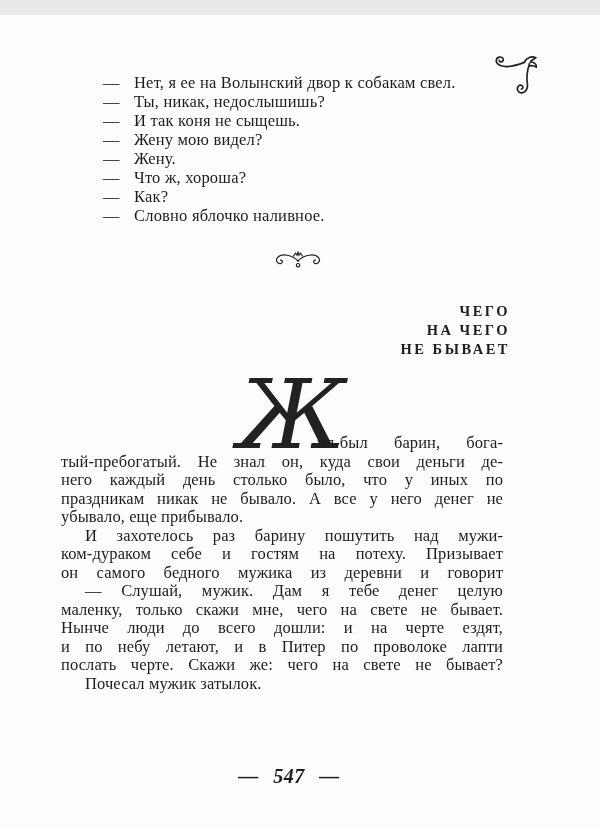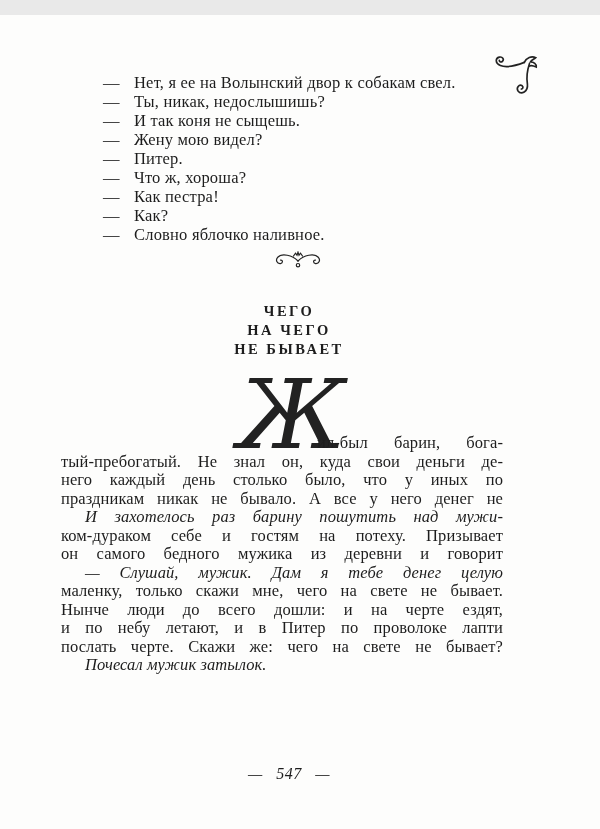--- a/index.html
+++ b/index.html
@@ -32,21 +32,21 @@
   
   .fleuron {
     position:absolute; left:272px; top:236px;
     width:52px; height:18px;
   }
   .fleuron svg { display:block; width:100%; height:100%; }
 
   
   .title {
     position:absolute; left:68px; top:287px; width:442px;
-    text-align:center;
+    text-align:right;
     font-weight:bold;
     font-size:14.5px;
     line-height:19px;
     letter-spacing:2.5px;
   }
 
   
   .dropcap {
     position:absolute; left:238px; top:352px;
     width:92px; height:96px;
@@ -58,54 +58,54 @@
   }
 
   
   .body-text {
     position:absolute; left:61px; top:419px; width:442px;
     font-size:16.5px; line-height:18.5px;
     letter-spacing:0.1px;
   }
   .ln { min-height:18.5px; }
   .j  { text-align:justify; text-align-last:justify; }
-  .ind { text-indent:24px;font-style:italic; }
+  .ind { text-indent:24px; }
   .p1first { text-indent:256px; }
 
   
   .footer {
     position:absolute; left:68px; top:750px; width:442px;
     text-align:center;
     font-style:italic;
-    font-size:16px;
+    font-size:20px;
     word-spacing:9px;
     letter-spacing:0.5px;
+    font-weight:bold;
   }
 </style>
 </head>
 <body>
 
 <div class="page">
 
   <div class="corner-flourish">
     <svg viewBox="0 0 48 48" fill="none" stroke="#222" stroke-width="1.6" stroke-linecap="round">
       <path d="M31,9 C22,12.5 13,14 8,12 C3,10 3,5 7,4 C10,3.2 12,6 10,8 C8.8,9.2 6.8,8.6 7,7"></path>
       <path d="M31,9 C33,4.5 38,2.5 42,4.5 C40,6.5 38,6.5 37,8.5 C40,8.5 43,10.5 42.5,13.5 C39.8,12.2 37.8,11.6 36,12.5"></path>
       <path d="M36,10 C34,16 33,24 34,30 C34.8,37 28,40.5 25,36.5 C23,33.5 26,29.5 29,31.5 C30.2,32.4 29.8,34.4 28.2,34.6"></path>
     </svg>
   </div>
 
   <div class="dialogue">
     <div class="dlg-line"><span class="dash">—</span><span>Нет, я ее на Волынский двор к собакам свел.</span></div>
     <div class="dlg-line"><span class="dash">—</span><span>Ты, никак, недослышишь?</span></div>
     <div class="dlg-line"><span class="dash">—</span><span>И так коня не сыщешь.</span></div>
     <div class="dlg-line"><span class="dash">—</span><span>Жену мою видел?</span></div>
-    <div class="dlg-line"><span class="dash">—</span><span>Питер.</span></div>
+    <div class="dlg-line"><span class="dash">—</span><span>Жену.</span></div>
     <div class="dlg-line"><span class="dash">—</span><span>Что ж, хороша?</span></div>
-    <div class="dlg-line"><span class="dash">—</span><span>Как пестра!</span></div>
     <div class="dlg-line"><span class="dash">—</span><span>Как?</span></div>
     <div class="dlg-line"><span class="dash">—</span><span>Словно яблочко наливное.</span></div>
   </div>
 
   <div class="fleuron">
     <svg viewBox="0 0 52 18" fill="none" stroke="#222" stroke-width="1.2" stroke-linecap="round">
       <path d="M26,10 C20,4 10,2 6,6 C3,9 5,13 8.5,12.6 C11.2,12.2 11,8.6 8.5,9.2"></path>
       <path d="M26,10 C32,4 42,2 46,6 C49,9 47,13 43.5,12.6 C40.8,12.2 41,8.6 43.5,9.2"></path>
       <path d="M21.5,5 L23.5,2.2 L25,4.2 L26,1.2 L27,4.2 L28.5,2.2 L30.5,5"></path>
       <circle cx="26" cy="14.2" r="1.7"></circle>
@@ -118,20 +118,21 @@
     <div>НЕ БЫВАЕТ</div>
   </div>
 
   <div class="dropcap">Ж</div>
 
   <div class="body-text">
     <div class="ln j p1first">ил-был барин, бога-</div>
     <div class="ln j">тый-пребогатый. Не знал он, куда свои деньги де-</div>
     <div class="ln j">него каждый день столько было, что у иных по</div>
     <div class="ln j">праздникам никак не бывало. А все у него денег не</div>
+    <div class="ln">убывало, еще прибывало.</div>
 
     <div class="ln j ind">И захотелось раз барину пошутить над мужи-</div>
     <div class="ln j">ком-дураком себе и гостям на потеху. Призывает</div>
     <div class="ln j">он самого бедного мужика из деревни и говорит</div>
 
     <div class="ln j ind">— Слушай, мужик. Дам я тебе денег целую</div>
     <div class="ln j">маленку, только скажи мне, чего на свете не бывает.</div>
     <div class="ln j">Нынче люди до всего дошли: и на черте ездят,</div>
     <div class="ln j">и по небу летают, и в Питер по проволоке лапти</div>
     <div class="ln j">послать черте. Скажи же: чего на свете не бывает?</div>

